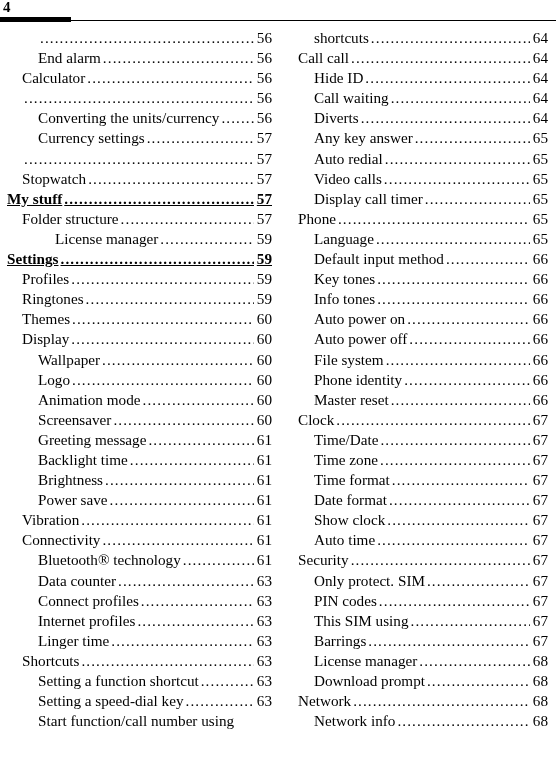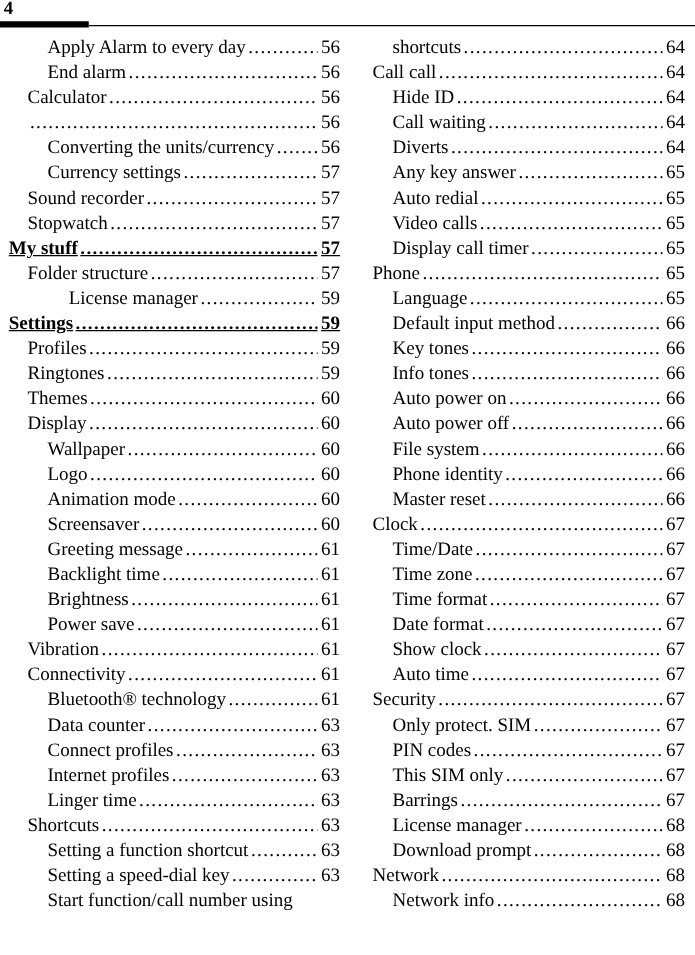--- a/index.html
+++ b/index.html
@@ -97,21 +97,20 @@
 <body>
 
 <div id="page-header">
   <div id="page-number">4</div>
   <div id="header-rule-thick"></div>
   <div id="header-rule-thin"></div>
 </div>
 
 <div class="toc-column" id="toc-column-left">
     <div class="toc-entry lvl-2">
-      <span class="label">Apply Alarm to every day</span>
       <span class="leader">..........................................................................................</span>
       <span class="pagenum">56</span>
     </div>
     <div class="toc-entry lvl-2">
       <span class="label">End alarm</span>
       <span class="leader">..........................................................................................</span>
       <span class="pagenum">56</span>
     </div>
     <div class="toc-entry lvl-1">
       <span class="label">Calculator</span>
@@ -126,21 +125,20 @@
       <span class="label">Converting the units/currency</span>
       <span class="leader">..........................................................................................</span>
       <span class="pagenum">56</span>
     </div>
     <div class="toc-entry lvl-2">
       <span class="label">Currency settings</span>
       <span class="leader">..........................................................................................</span>
       <span class="pagenum">57</span>
     </div>
     <div class="toc-entry lvl-1">
-      <span class="label">Sound recorder</span>
       <span class="leader">..........................................................................................</span>
       <span class="pagenum">57</span>
     </div>
     <div class="toc-entry lvl-1">
       <span class="label">Stopwatch</span>
       <span class="leader">..........................................................................................</span>
       <span class="pagenum">57</span>
     </div>
     <div class="toc-entry lvl-0">
       <span class="label">My stuff</span>
@@ -416,21 +414,21 @@
       <span class="label">Only protect. SIM</span>
       <span class="leader">..........................................................................................</span>
       <span class="pagenum">67</span>
     </div>
     <div class="toc-entry lvl-2">
       <span class="label">PIN codes</span>
       <span class="leader">..........................................................................................</span>
       <span class="pagenum">67</span>
     </div>
     <div class="toc-entry lvl-2">
-      <span class="label">This SIM only</span>
+      <span class="label">This SIM using</span>
       <span class="leader">..........................................................................................</span>
       <span class="pagenum">67</span>
     </div>
     <div class="toc-entry lvl-2">
       <span class="label">Barrings</span>
       <span class="leader">..........................................................................................</span>
       <span class="pagenum">67</span>
     </div>
     <div class="toc-entry lvl-2">
       <span class="label">License manager</span>

